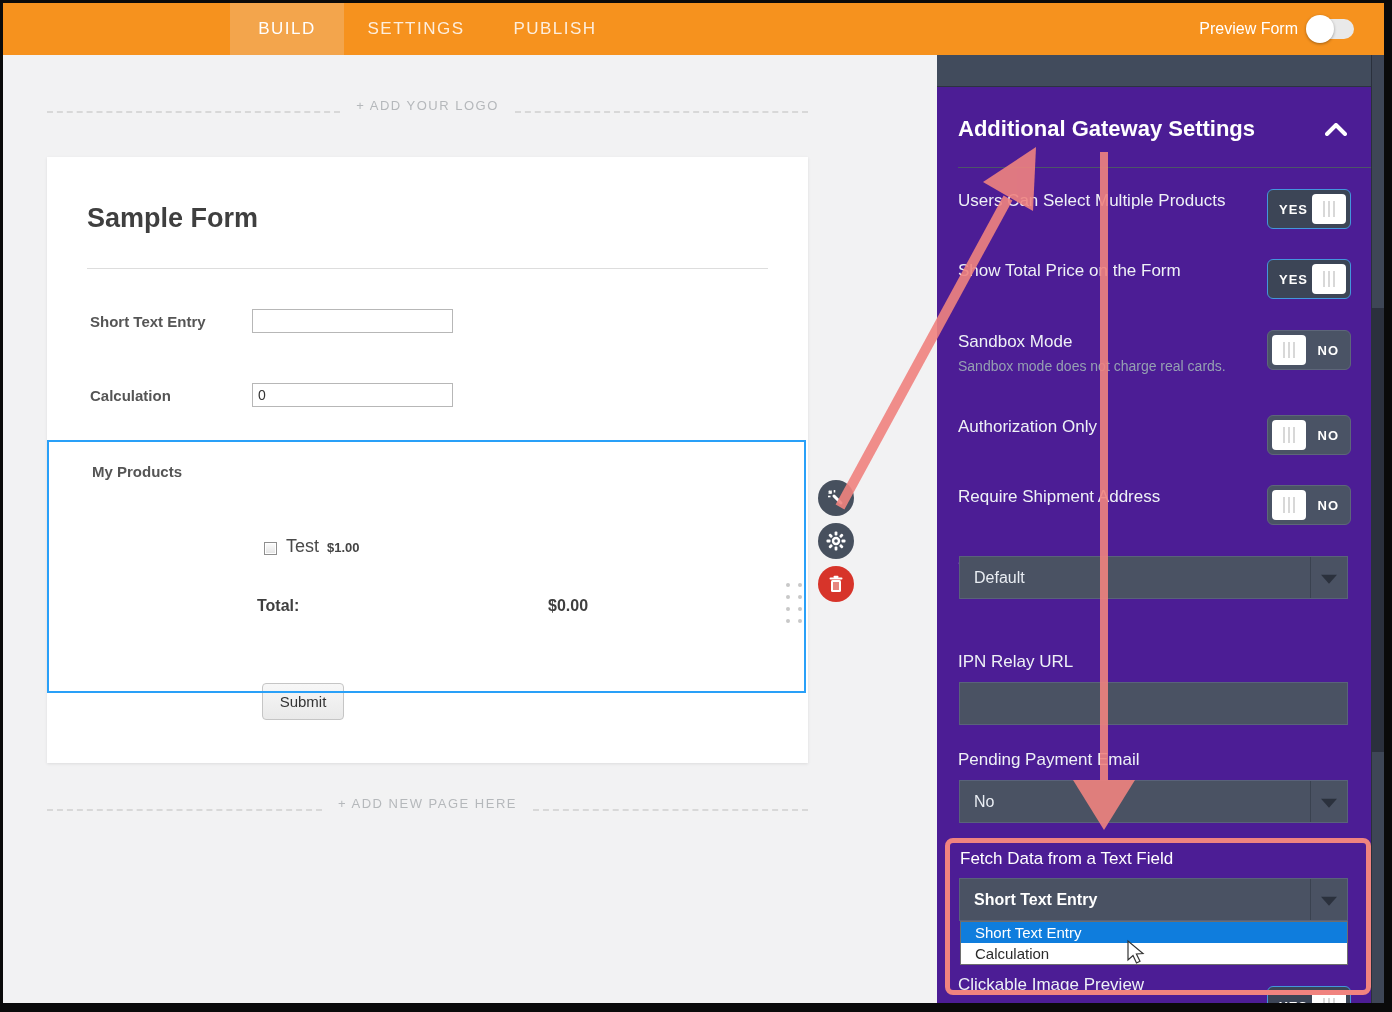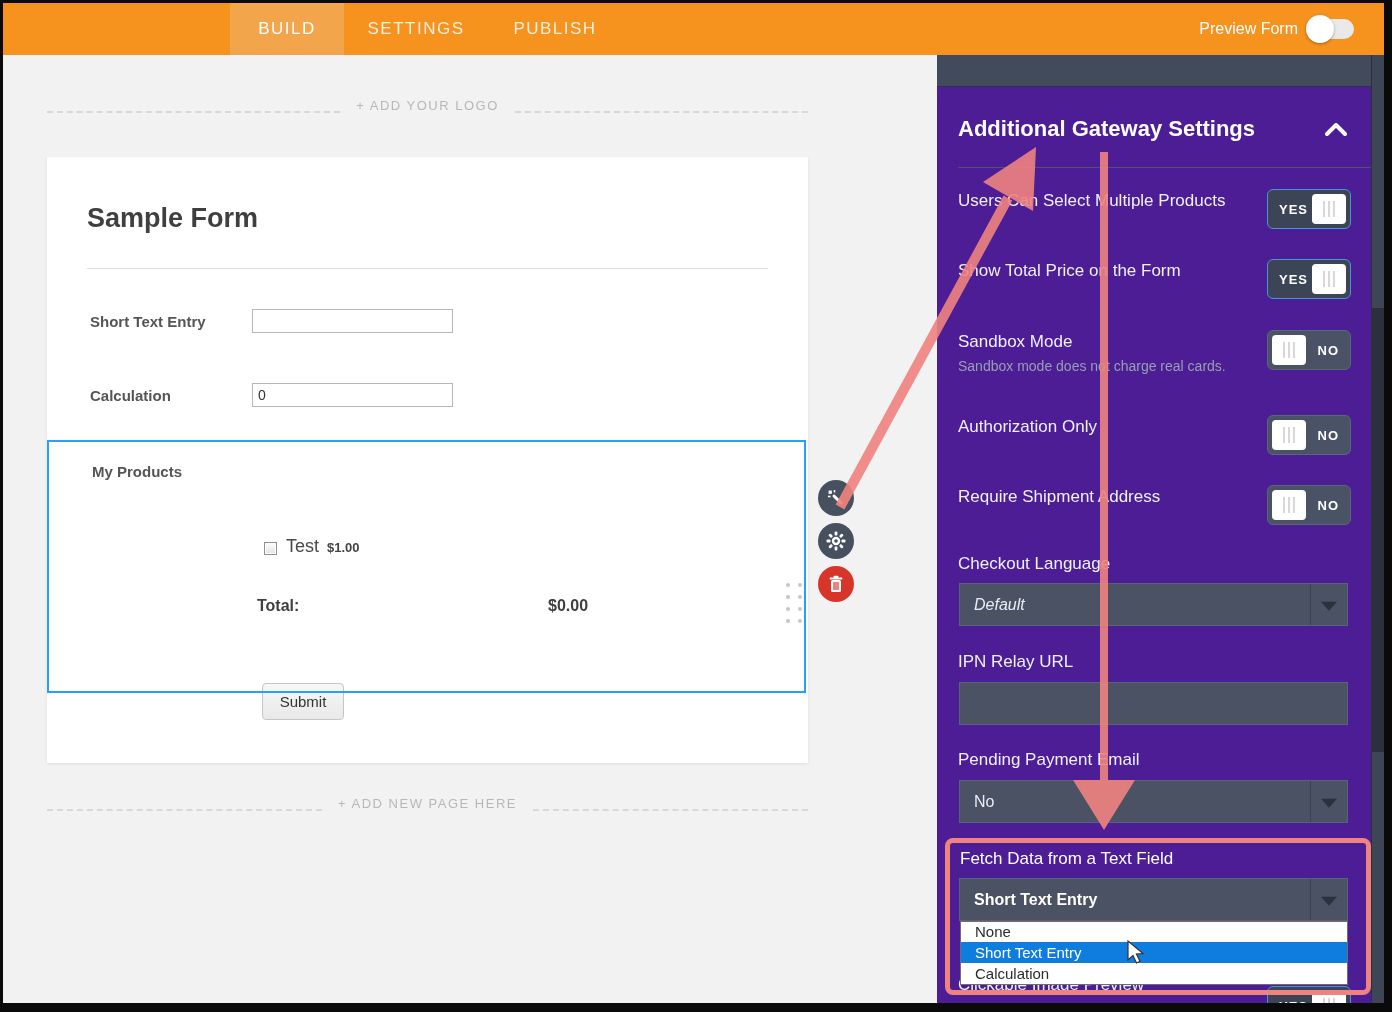--- a/index.html
+++ b/index.html
@@ -257,21 +257,21 @@
       <span class="tg-knob"></span>
     </div>
 
     <div class="p-label" style="top:432px;">Require Shipment Address</div>
     <div class="toggle no" style="top:430px;">
       <span class="tg-label">NO</span>
       <span class="tg-knob"></span>
     </div>
 
     <div class="p-label" style="top:499px;">Checkout Language</div>
-    <div class="psel" style="top:528px;font-style:italic;">
+    <div class="psel" style="top:501px;">
       <span class="psel-val">Default</span>
       <span class="psel-arrowbox">
           <span class="psel-tri"></span>
         </span>
     </div>
 
     <div class="p-label" style="top:597px;">IPN Relay URL</div>
     <input class="pinput" style="top: 627px;" value="">
 
     <div class="p-label" style="top:695px;">Pending Payment Email</div>
@@ -290,21 +290,20 @@
   </div>
 
   <div class="fetch-label">Fetch Data from a Text Field</div>
   <div class="fetch-sel">
     <span class="psel-val">Short Text Entry</span>
     <span class="psel-arrowbox">
         <span class="psel-tri"></span>
       </span>
   </div>
   <div class="opt-list">
-    <div class="opt" style="height:20px;line-height:20px;">None</div>
     <div class="opt hl">Short Text Entry</div>
     <div class="opt">Calculation</div>
   </div>
   <div class="fetch-box"></div>
 
   <div class="scroll-track"></div>
   <div class="scroll-thumb"></div>
 
   <svg class="overlay">
     <g opacity="0.9">

